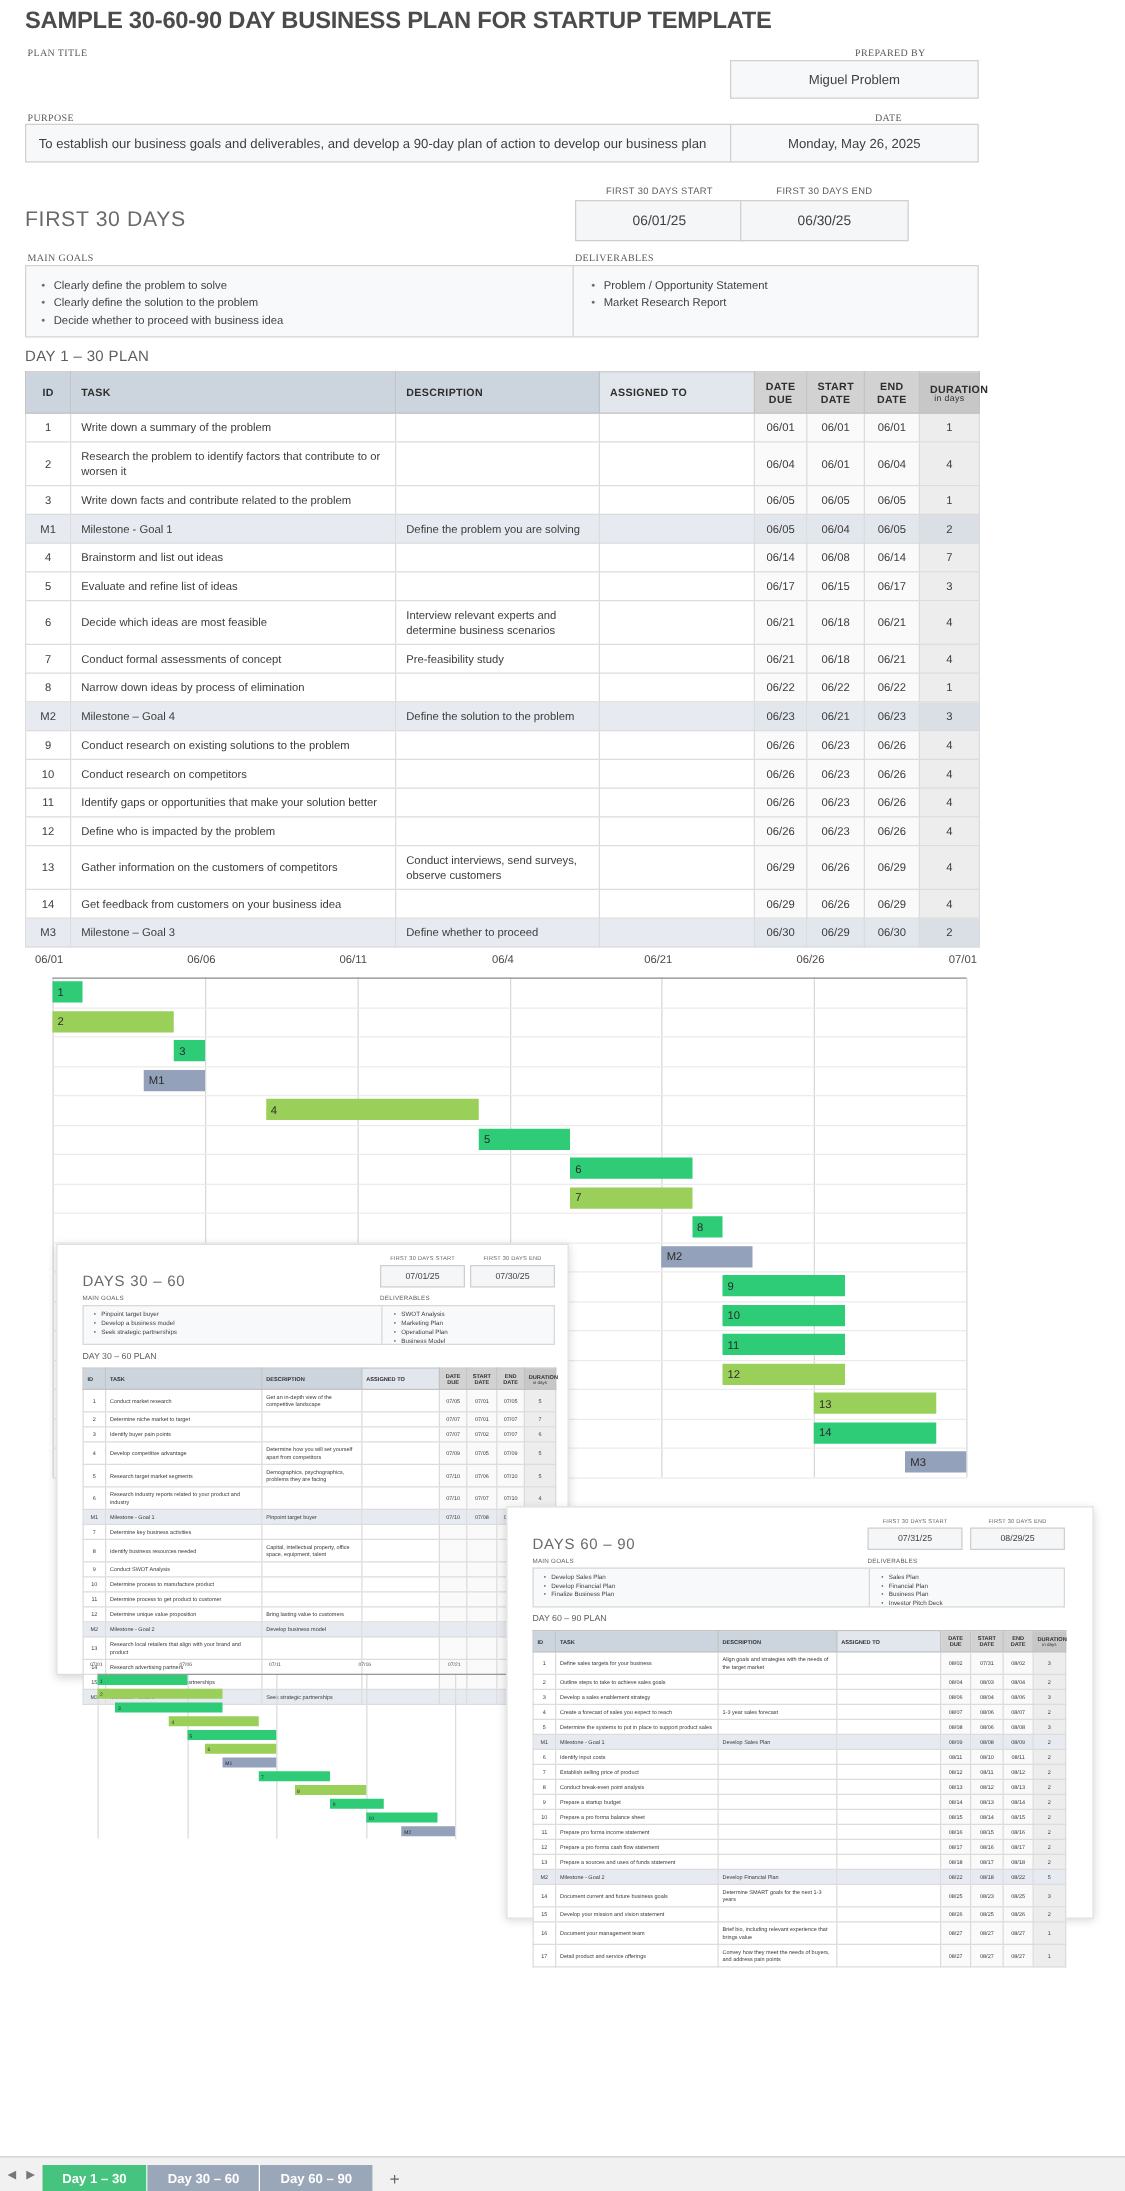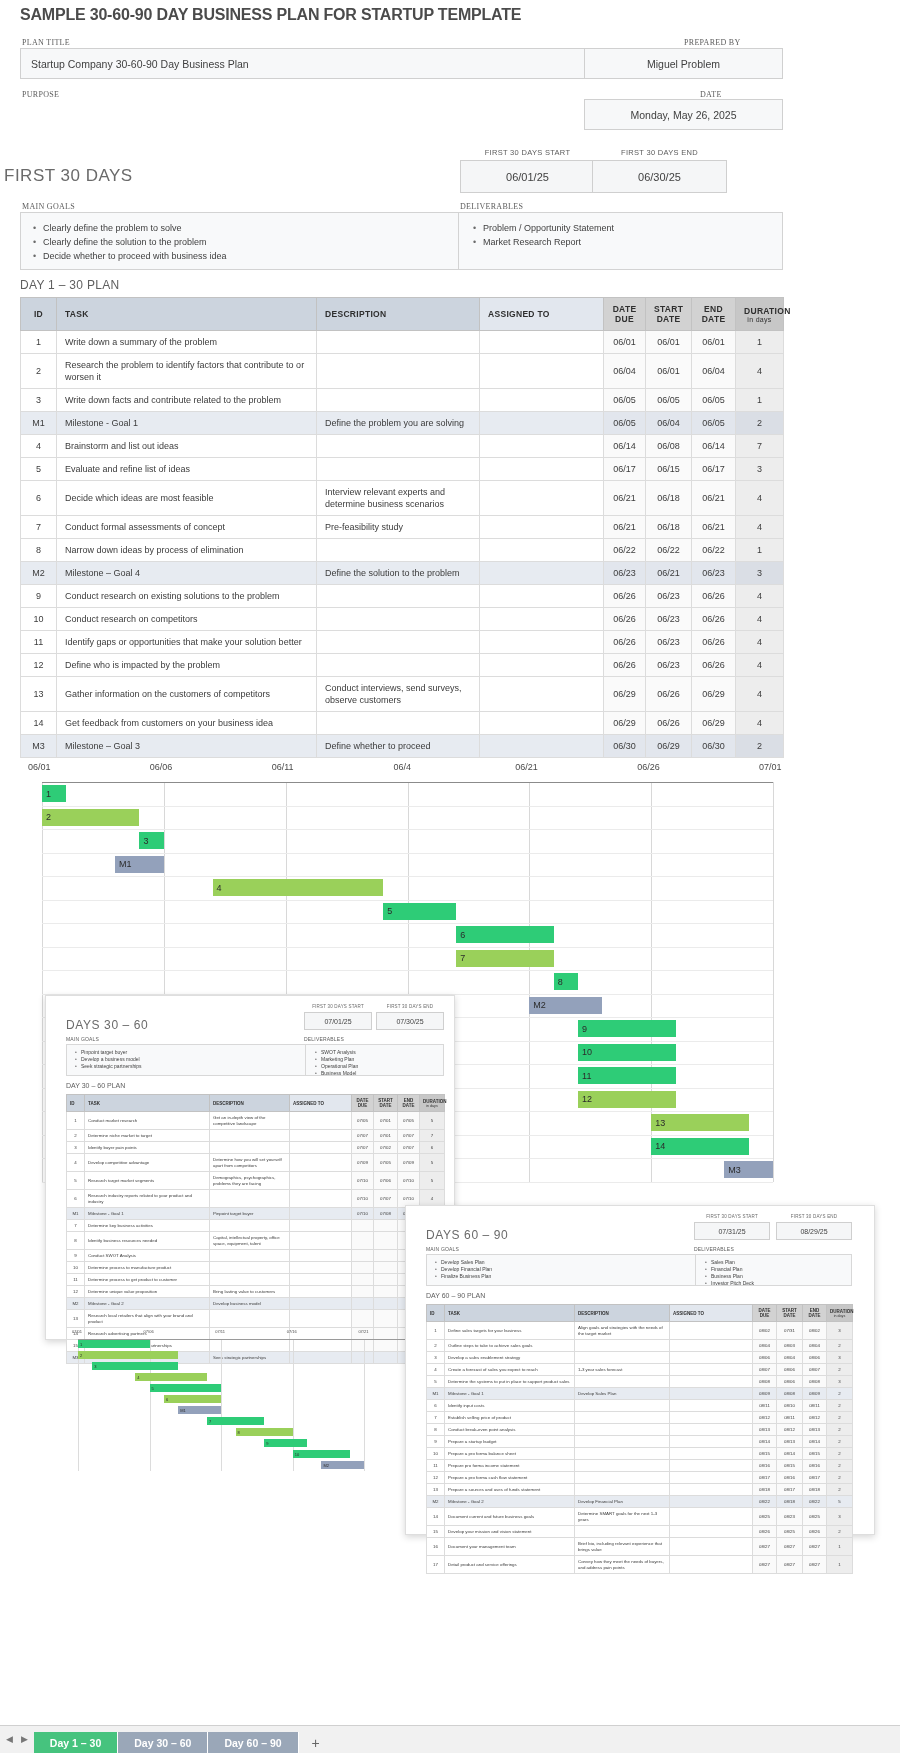--- a/index.html
+++ b/index.html
@@ -10,21 +10,21 @@
     font-family: "Liberation Sans", sans-serif;
     color: #3a3a3a;
     position: relative;
     overflow: hidden;
   }
   .page { position:relative; width:900px; height:1753px; }
 
   
   .main-title {
     position:absolute; left:20px; top:6px;
-    font-size: 16px; font-weight: bold; letter-spacing: -0.2px;
+    font-size: 19px; font-weight: bold; letter-spacing: -0.2px;
     color:#4b4b4b; white-space:nowrap;
   }
 
   
   .hdr-label {
     position:absolute; font-size:8px; color:#5c5c5c;
     letter-spacing:0.3px; text-transform:uppercase;font-family:Liberation Serif, serif;
   }
   .hdr-box {
     position:absolute; border:1px solid #d0d0d0; background:#f7f8f9;
@@ -167,28 +167,28 @@
 </style>
 </head>
 <body>
 
 <div class="page">
 
   <div class="main-title">SAMPLE 30-60-90 DAY BUSINESS PLAN FOR STARTUP TEMPLATE</div>
 
   <div class="hdr-label" style="left:22px; top:38px;">PLAN TITLE</div>
   <div class="hdr-label" style="left:684px; top:38px;">PREPARED BY</div>
-  <div class="hdr-box" style="left:20px; top:48px; width:565px; height:31px;">Startup Company 30-60-90 Day Business Plan</div>
   <div class="hdr-box center" style="left:584px; top:48px; width:199px; height:31px;">Miguel Problem</div>
 
   <div class="hdr-label" style="left:22px; top:90px;">PURPOSE</div>
   <div class="hdr-label" style="left:700px; top:90px;">DATE</div>
+  <div class="hdr-box" style="left:20px; top:99px; width:565px; height:31px;">To establish our business goals and deliverables, and develop a 90-day plan of action to develop our business plan</div>
   <div class="hdr-box center" style="left:584px; top:99px; width:199px; height:31px;">Monday, May 26, 2025</div>
 
-  <div class="sec-title" style="left:4px; top:166px;">FIRST 30 DAYS</div>
+  <div class="sec-title" style="left:20px; top:166px;">FIRST 30 DAYS</div>
 
   <div class="mini-label" style="left:460px; top:148px; width:135px;">FIRST 30 DAYS START</div>
   <div class="mini-label" style="left:592px; top:148px; width:135px;">FIRST 30 DAYS END</div>
   <div class="mini-box" style="left:460px; top:160px; width:135px; height:33px;">06/01/25</div>
   <div class="mini-box" style="left:592px; top:160px; width:135px; height:33px;">06/30/25</div>
 
   <div class="hdr-label" style="left:22px; top:202px;">MAIN GOALS</div>
   <div class="hdr-label" style="left:460px; top:202px;">DELIVERABLES</div>
 
   <div class="goals-box" style="left:20px; top:212px; width:763px; height:58px;">

